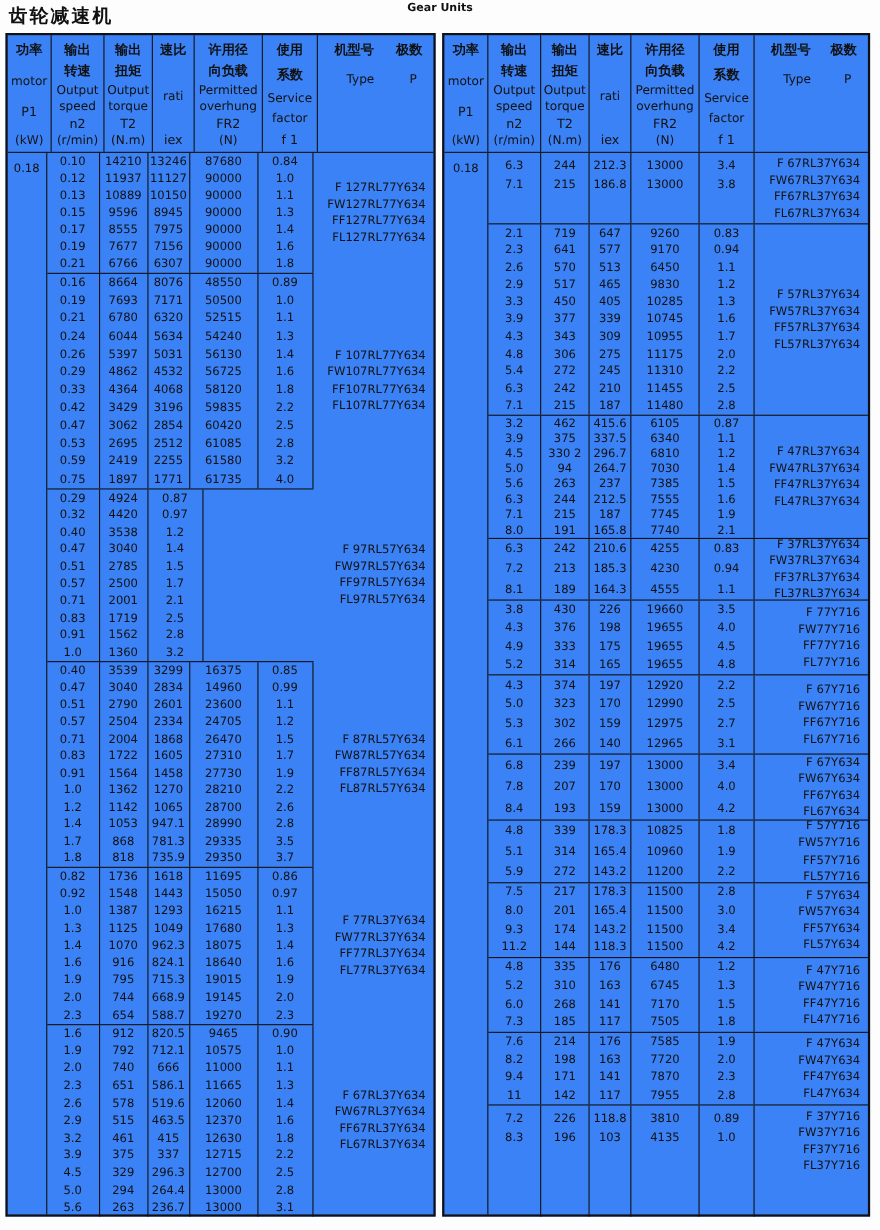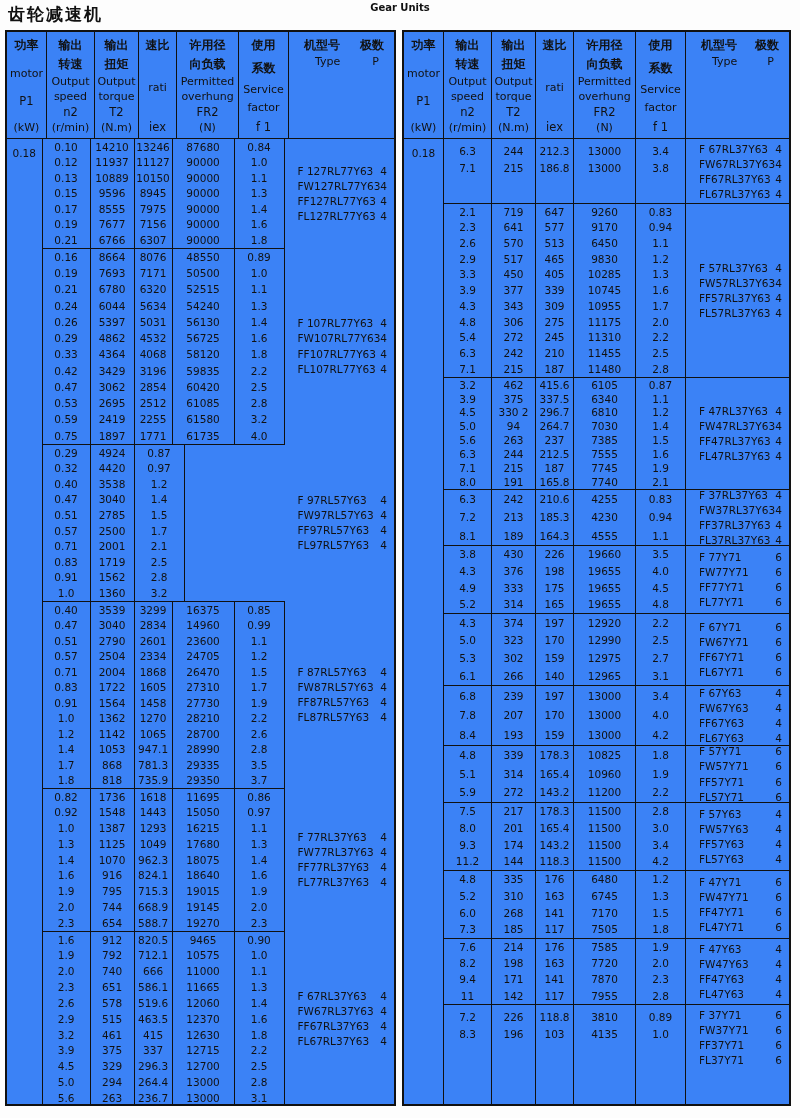--- a/index.html
+++ b/index.html
@@ -19,38 +19,38 @@
 
   .table-header { display:flex; height:107px; border-bottom:1px solid #111; flex:0 0 auto; }
   .hcell { display:flex; flex-direction:column; justify-content:space-between; align-items:center;
            padding:5px 0 4px; border-right:1px solid #111; }
   .cn  { font-size:12px; font-weight:bold; white-space:nowrap; }
   .en  { font-size:11px; white-space:nowrap; }
   .sym { font-size:11.5px; white-space:nowrap; }
 
   .w-p1{width:40px} .w-n2{width:48px} .w-t2{width:44px} .w-iex{width:38px}
   .w-fr2{width:62px} .w-f1{width:50px}
-  .w-type{flex:1; border-right:none; justify-content:flex-start; row-gap:1px;text-align:right;}
+  .w-type{flex:1; border-right:none; justify-content:flex-start; row-gap:11px;text-align:right;}
   .type-hrow { display:flex; justify-content:space-between; width:100%; }
   .type-hrow.r1 { padding:0 10px 0 15px; }
   .type-hrow.r2 { padding:0 15px 0 26px; }
 
   .table-body { display:flex; flex:1 1 auto; min-height:0; }
   .p1-col { width:40px; border-right:1px solid #111; text-align:center; padding-top:8px; font-size:10.5px; }
   .sections { flex:1; display:flex; flex-direction:column; }
 
   .section { display:flex; flex:0 0 auto; }
   .section-data { display:flex; flex:0 0 242px; }
   .dcol { display:flex; flex-direction:column; justify-content:space-around; align-items:center;
           border-right:1px solid #111; font-size:10.5px; }
   .dcol .val { line-height:1; white-space:nowrap; }
   .col-n2{width:48px} .col-t2{width:44px} .col-iex{width:38px} .col-fr2{width:62px} .col-f1{width:50px}
 
   .type-cell { flex:1; display:flex; flex-direction:column; justify-content:center; row-gap:3px;
-               padding:2px 7px 2px 13px; font-size:10.5px; }
+               padding:2px 7px 2px 13px; font-size:10.5px;align-items:flex-end; }
   .type-line { display:flex; justify-content:space-between; align-items:center; line-height:1.15; white-space:nowrap; }
 
   .half-left  .section + .section .section-data { border-top:1px solid #111; }
   .half-right .section + .section { border-top:1px solid #111; }
 
   .section.top-align .dcol { justify-content:flex-start; padding-top:7px; row-gap:6px; }
   .section.top-align .type-cell { justify-content:flex-start; padding-top:4px; }
 </style>
 </head>
 <body>

